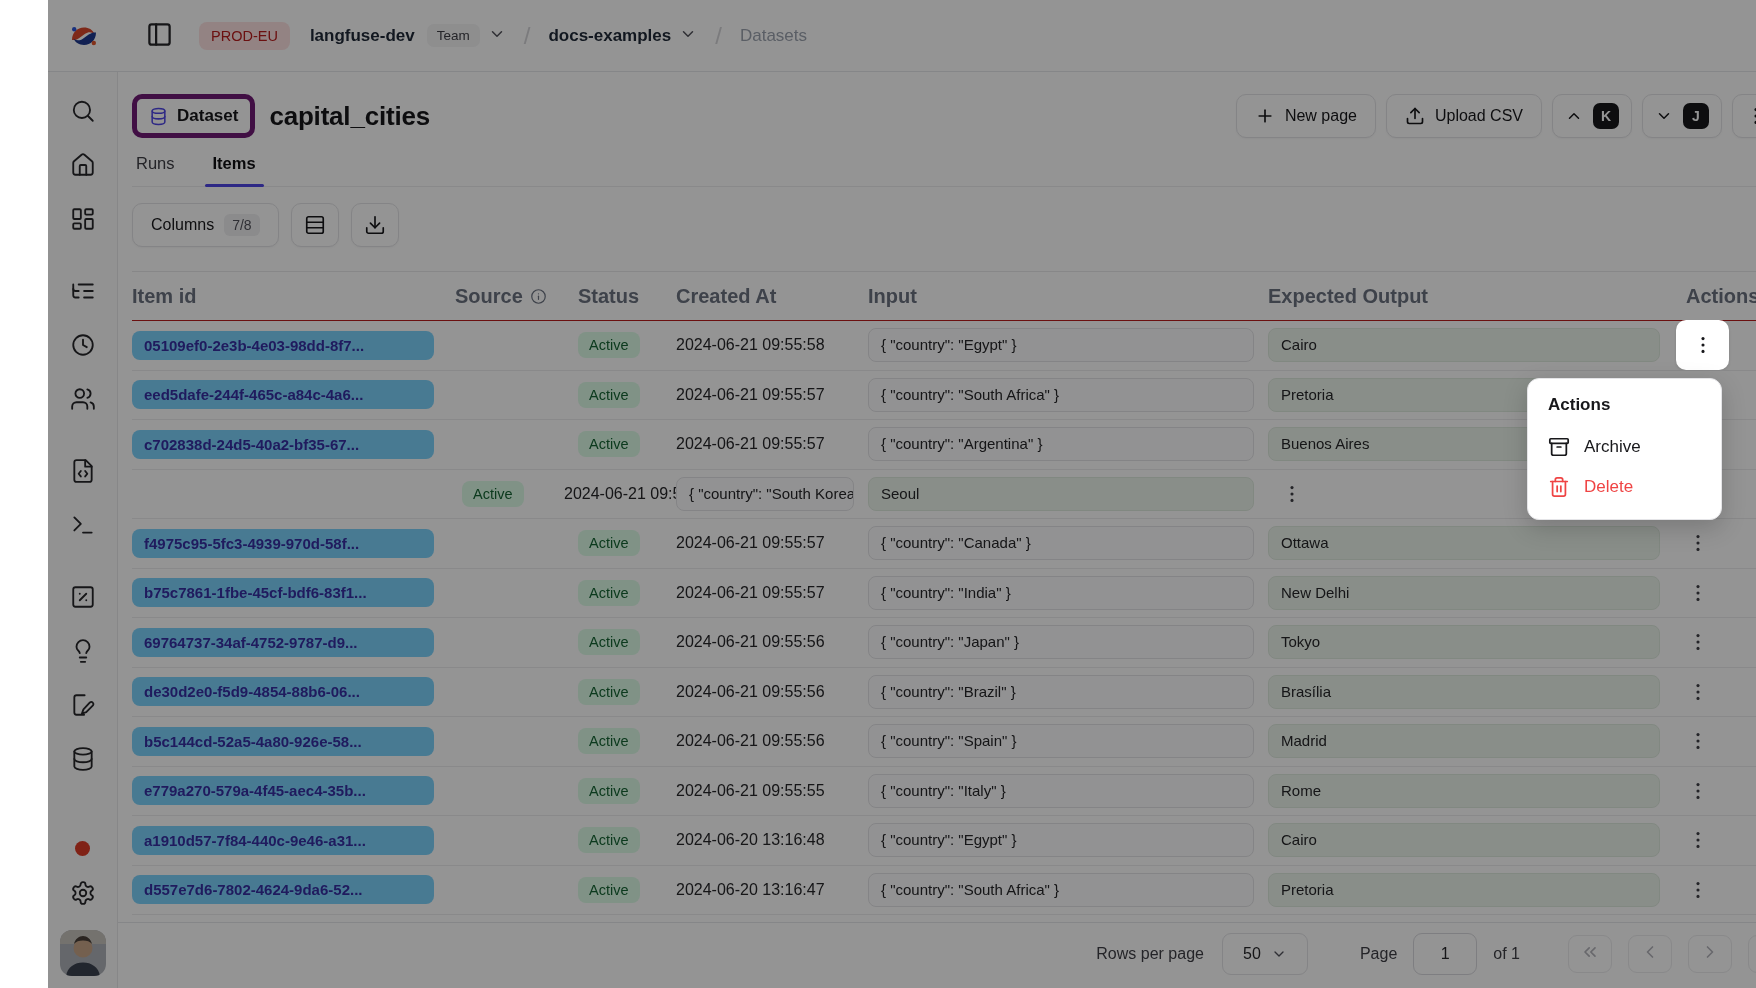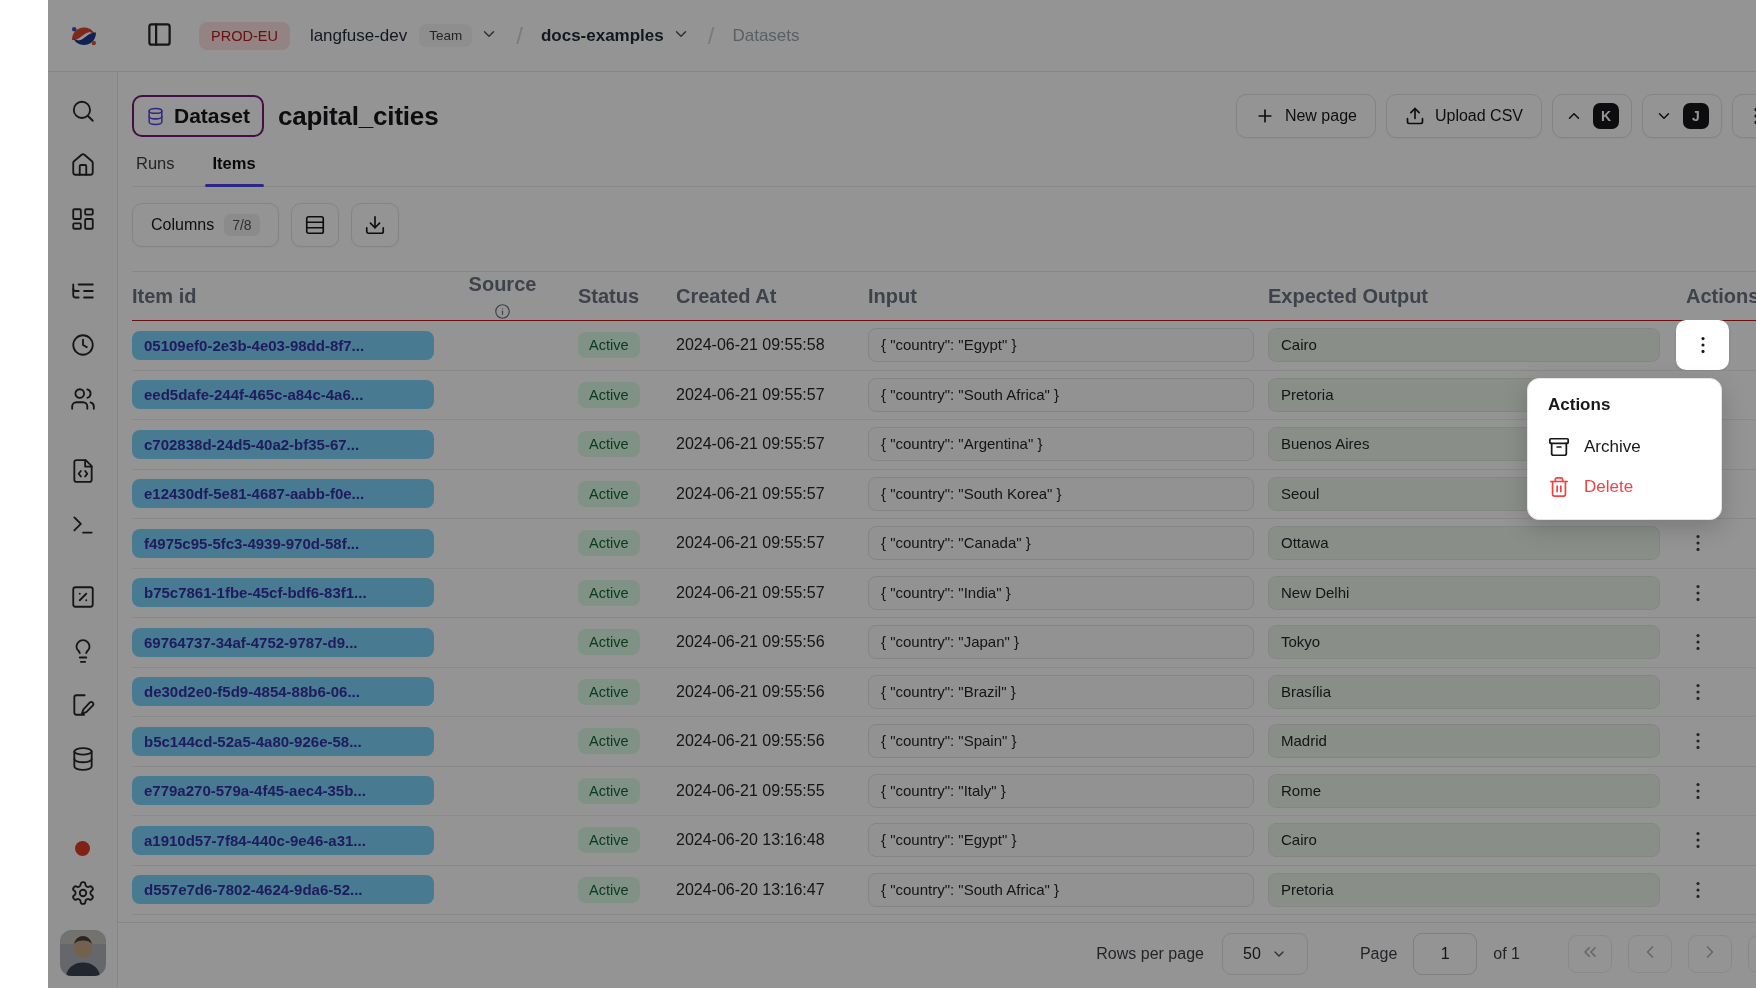--- a/index.html
+++ b/index.html
@@ -6,21 +6,21 @@
   html, body { width: 1756px; height: 988px; overflow: hidden; background: #fff;
     font-family: "Liberation Sans", "DejaVu Sans", sans-serif; color: #18181b; }
   #app { position: relative; width: 1756px; height: 988px; background: #fff; margin-left: 48px; }
 
   
   .topbar { height: 72px; display: flex; align-items: center; border-bottom: 1px solid #e5e7eb; padding-left: 20px; }
   .logo { width: 32px; height: 32px; flex: 0 0 auto; display: flex; }
   .icon-btn-plain { background: none; border: none; color: #27272a; display: flex; align-items: center; justify-content: center; cursor: pointer; }
   .panel-toggle { margin-left: 46px; }
   .env-badge { margin-left: 26px; background: #fee2e2; color: #b91c1c; font-size: 14.5px; font-weight: 500; padding: 6px 12px; border-radius: 8px; }
-  .org-name { margin-left: 20px; font-size: 17px; font-weight: 400; color: #1f2937; }
+  .org-name { margin-left: 20px; font-size: 17px; font-weight: 700; color: #1f2937; }
   .team-badge { margin-left: 12px; background: #f4f4f5; color: #3f3f46; font-size: 13.5px; font-weight: 500; padding: 4px 10px; border-radius: 7px; }
   .crumb-chevron { margin-left: 8px; color: #52525b; display: flex; cursor: pointer; background: none; border: none; }
   .slash { margin-left: 18px; margin-right: 2px; color: #d4d4d8; font-size: 24px; font-weight: 300; }
   .project-name { margin-left: 16px; font-size: 17px; font-weight: 600; color: #1f2937; }
   .section-name { margin-left: 16px; font-size: 17px; font-weight: 500; color: #9ca3af; }
 
   
   .layout { display: flex; height: 916px; }
 
   
@@ -30,21 +30,21 @@
   .side-item.group-start { margin-top: 18px; }
   .side-item span { display: flex; }
   .side-bottom { margin-top: auto; display: flex; flex-direction: column; align-items: center; gap: 24px; padding-bottom: 12px; }
   .status-dot { width: 15px; height: 15px; border-radius: 50%; background: #dc3b26; }
   .avatar { width: 46px; height: 46px; border-radius: 12px; overflow: hidden; cursor: pointer; display: flex; }
 
   
   .main { flex: 1; position: relative; padding: 0 24px 0 14px; display: flex; flex-direction: column; }
   .page-head { display: flex; align-items: center; justify-content: space-between; margin-top: 22px; }
   .ph-left { display: flex; align-items: center; }
-  .entity-badge { display: flex; align-items: center; gap: 9px; border: 2px solid #701a75; border-radius: 10px; padding: 7px 12px; font-size: 21px; font-weight: 600; color: #18181b; background: #fff; }
+  .entity-badge { display: flex; align-items: center; gap: 9px; border: 5px solid #701a75; border-radius: 10px; padding: 7px 12px; font-size: 17px; font-weight: 600; color: #18181b; background: #fff; }
   .entity-badge .db-ic { color: #4f46e5; display: flex; }
   .page-title { margin-left: 14px; font-size: 26px; font-weight: 700; letter-spacing: -0.2px; }
   .ph-actions { display: flex; align-items: center; gap: 10px; }
   .btn { display: flex; align-items: center; gap: 10px; height: 44px; padding: 0 18px; border: 1px solid #e4e4e7; border-radius: 10px; background: #fff; font-size: 16px; font-weight: 500; color: #18181b; cursor: pointer; box-shadow: 0 1px 2px rgba(0,0,0,0.04); font-family: inherit; }
   .btn span { display: flex; align-items: center; }
   .btn-square { padding: 0 12px; }
   .initial-chip { width: 26px; height: 26px; border-radius: 7px; background: #18181b; color: #fff; font-size: 14px; font-weight: 600; display: flex; align-items: center; justify-content: center; }
 
   
   .tabs { display: flex; gap: 34px; margin-top: 16px; border-bottom: 1px solid #ececee; padding-left: 2px; }
@@ -56,21 +56,21 @@
   .toolbar { display: flex; align-items: center; gap: 12px; margin-top: 16px; }
   .columns-btn { height: 44px; gap: 10px; font-weight: 500; }
   .count-badge { background: #efeff1; color: #52525b; font-size: 14px; font-weight: 500; padding: 3px 8px; border-radius: 6px; }
   .tool-icon-btn { width: 48px; height: 44px; padding: 0; justify-content: center; }
 
   
   .table { margin-top: 24px; }
   .thead, .trow { display: grid; grid-template-columns: 316px 116px 112px 192px 400px 406px 1fr; align-items: center; }
   .thead { height: 50px; border-top: 1px solid #e8e8ea; border-bottom: 1px solid #b91c1c; color: #6b7280; font-size: 20px; font-weight: 700; }
   .th { display: flex; align-items: center; gap: 7px; padding-right: 14px; white-space: nowrap; }
-  .th-source { padding-left: 7px; flex-direction: column; }
+  .th-source { padding-left: 7px; }
   .th-status { padding-left: 14px; }
   .th-actions { padding-left: 12px; }
   .trow { height: 49.5px; border-bottom: 1px solid #ececee; }
   .cell { padding-right: 14px; overflow: hidden; white-space: nowrap; display: flex; align-items: center; }
   .cell-status { padding-left: 14px; }
   .cell-actions { padding-left: 2px; }
   .id-pill { display: inline-block; width: 306px; padding: 6px 12px; border-radius: 8px; background: #7dd3fc; color: #3730a3; font-size: 15px; font-weight: 600; white-space: nowrap; overflow: hidden; cursor: pointer; }
   .badge-active { display: inline-block; padding: 5px 11px; border-radius: 8px; background: #dcfce7; color: #166534; font-size: 14.5px; font-weight: 500; }
   .cell-created { font-size: 16px; color: #27272a; }
   .io-box { height: 34px; line-height: 32px; border-radius: 8px; padding: 0 12px; font-size: 15px; color: #27272a; white-space: nowrap; overflow: hidden; width: 100%; cursor: pointer; }
@@ -475,23 +475,20 @@
                       <circle cx="12" cy="5" r="1.7" fill="currentColor" stroke="none"></circle>
                       <circle cx="12" cy="12" r="1.7" fill="currentColor" stroke="none"></circle>
                       <circle cx="12" cy="19" r="1.7" fill="currentColor" stroke="none"></circle>
                     </svg>
                   </span>
                 </button>
     </div>
   </div>
 
   <div class="trow">
-    <div class="cell cell-id">
-                <span class="id-pill">e12430df-5e81-4687-aabb-f0e...</span>
-              </div>
     <div class="cell cell-source"></div>
     <div class="cell cell-status">
                 <span class="badge-active">Active</span>
               </div>
     <div class="cell cell-created">2024-06-21 09:55:57</div>
     <div class="cell cell-input">
                 <div class="io-box input-box">{ "country": "South Korea" }</div>
               </div>
     <div class="cell cell-expected">
                 <div class="io-box expected-box">Seoul</div>

